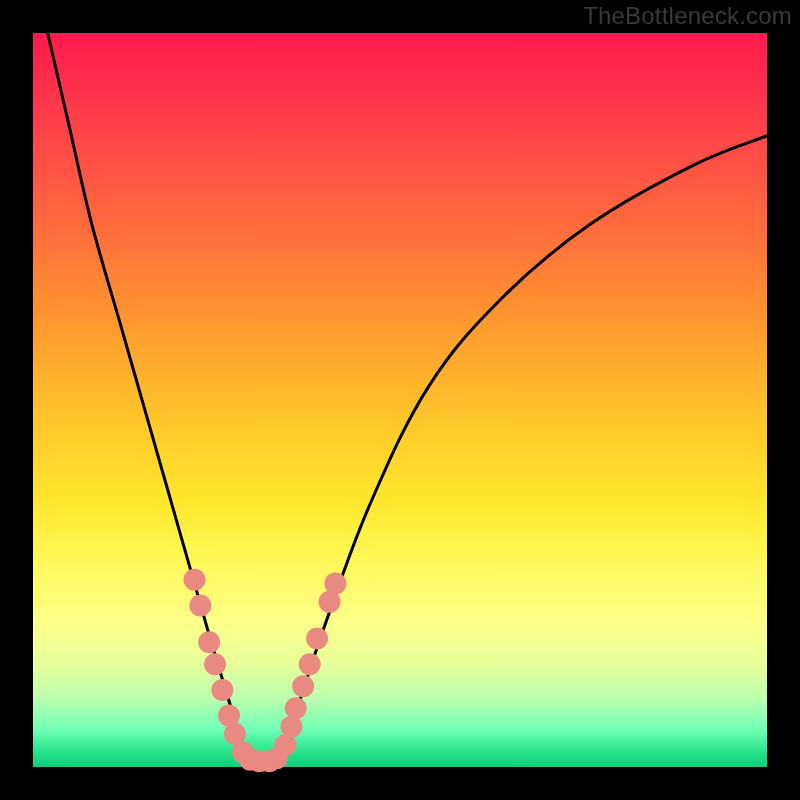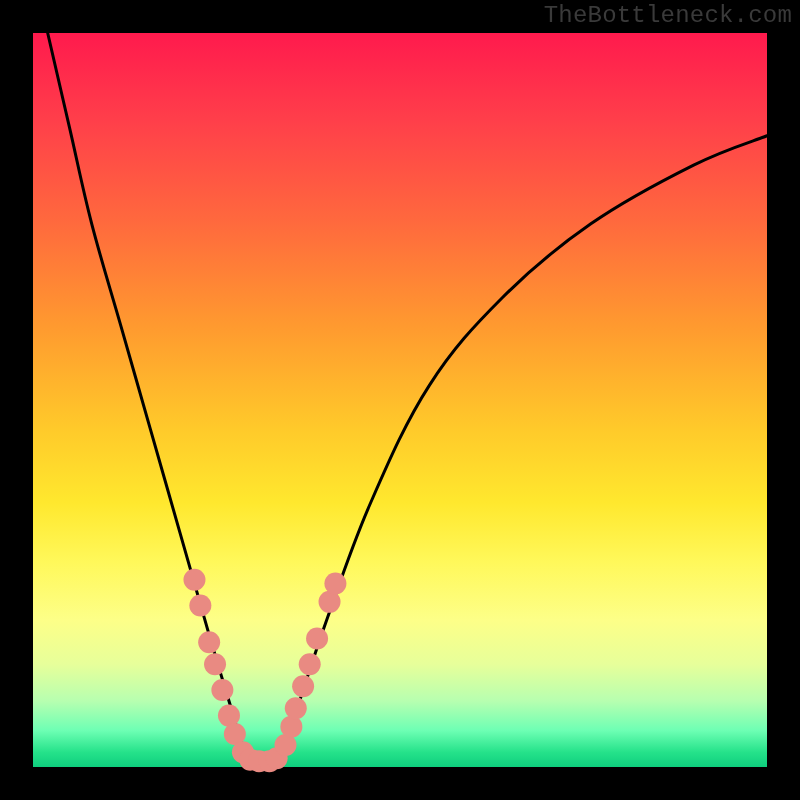--- a/index.html
+++ b/index.html
@@ -36,21 +36,21 @@
       #e7ff9a 86%,
       #b7ffb0 91%,
       #6effb4 95%,
       #25e28a 98%,
       #0fce7e 100%);
   }
   .watermark {
     position: absolute;
     top: 2px;
     right: 8px;
-    font-family: Liberation Mono, monospace;
+    font-family: Liberation Sans, sans-serif;
     font-size: 24px;
     color: #3a3a3a;
     font-weight: 500;
     letter-spacing: 0.2px;
   }
   svg.curves {
     position: absolute;
     top: 33px;
     left: 33px;
     width: 734px;

